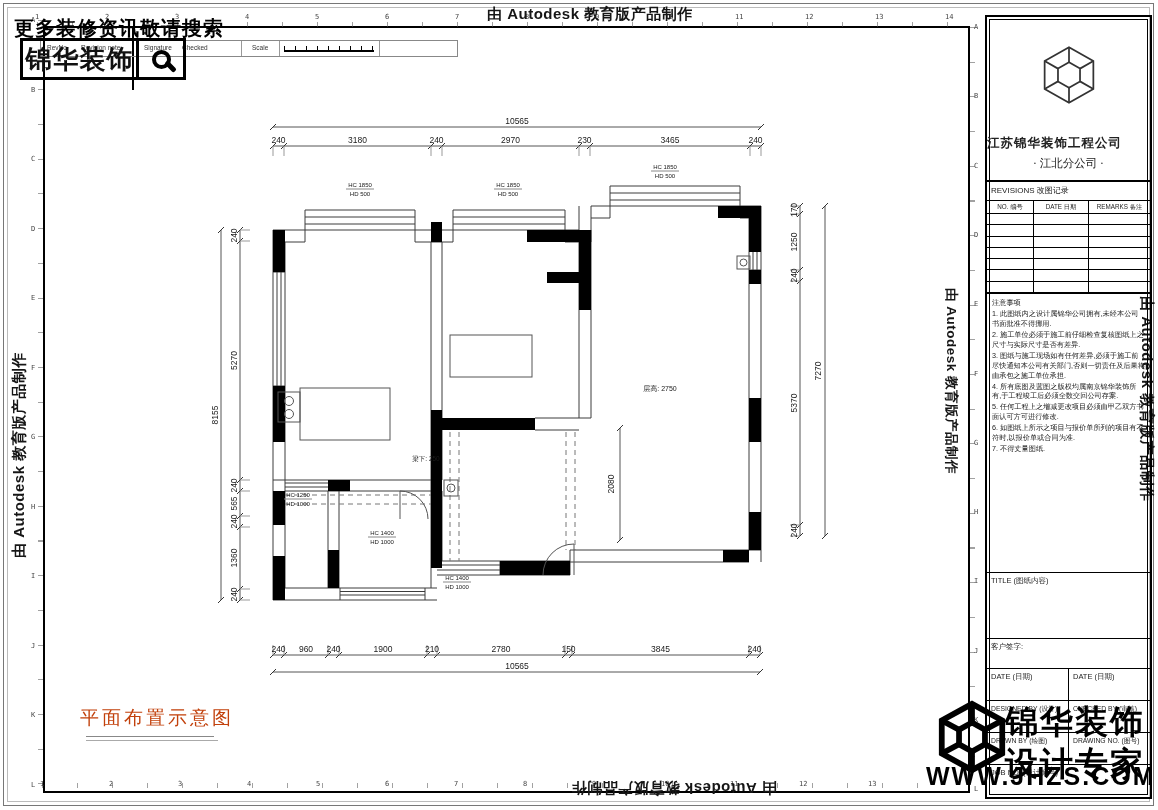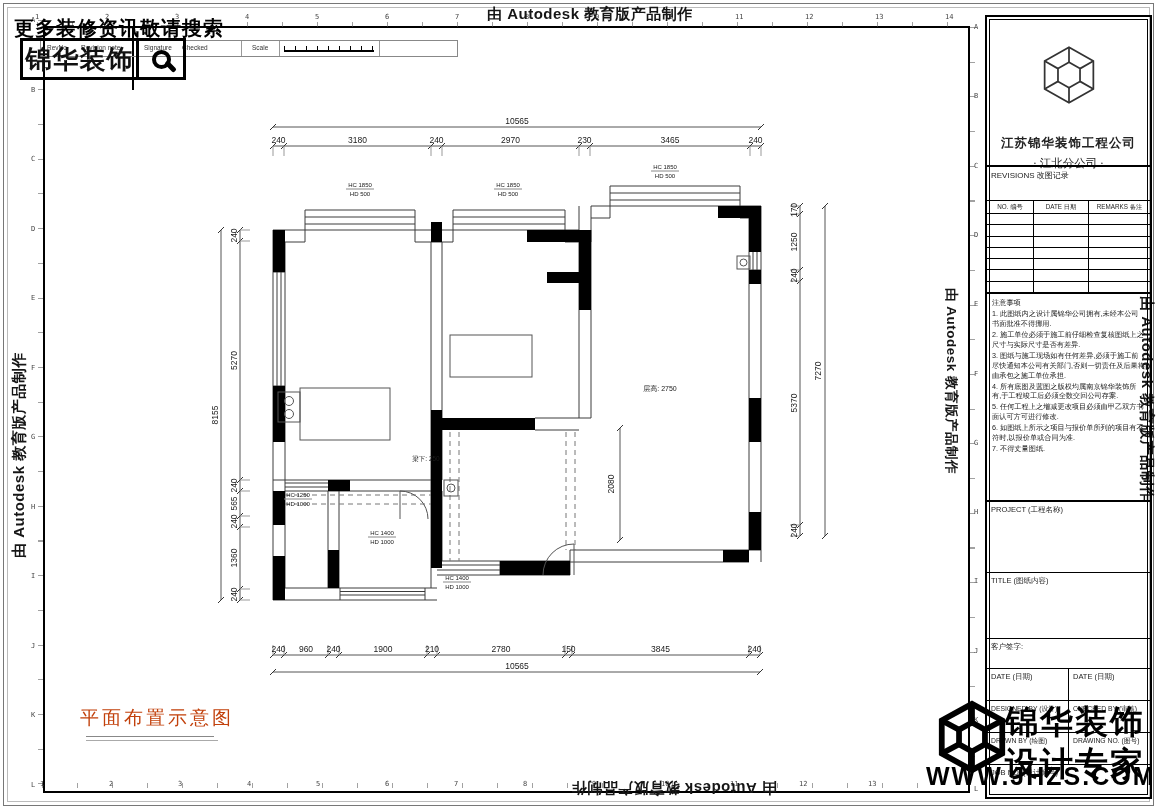--- a/index.html
+++ b/index.html
@@ -26,21 +26,21 @@
 .strip{position:absolute;left:40px;top:40px;width:418px;height:17px;border:1px solid #888}
 .strip .lbl{position:absolute;top:3px;font-size:6.5px;color:#333;white-space:nowrap}
 .strip .div{position:absolute;top:0;width:1px;height:100%;background:#999}
 .scalebar{position:absolute;left:243px;top:5px;width:90px;height:6px;border-bottom:2px solid #000;
   background:repeating-linear-gradient(90deg,#000 0 1px,transparent 1px 11px)}
 
 .tblock{position:absolute;left:985px;top:15px;width:167px;height:784px;border:2px solid #000}
 .tblock .inner{position:absolute;left:2px;top:2px;right:2px;bottom:2px;border:1px solid #000}
 .tb-cell{position:absolute;left:0;width:163px;font-size:7.5px;color:#222}
 .tb-label{position:absolute;left:4px;top:3px;font-size:7.5px;color:#222;white-space:nowrap}
-.company{position:absolute;left:0;top:118px;width:100%;text-align:center;font-size:12.5px;
+.company{position:absolute;left:0;top:118px;width:100%;font-size:12.5px;
   font-weight:bold;letter-spacing:1px;font-family:"Liberation Serif",serif}
 .branch{position:absolute;left:0;top:139px;width:100%;text-align:center;font-size:11.5px;
   font-family:"Liberation Serif",serif}
 .rev-head{display:grid;grid-template-columns:47px 55px auto;height:13px;border-top:1px solid #000}
 .rev-head>div{border-right:1px solid #000;font-size:6.3px;text-align:center;padding-top:2px}
 .rev-head>div:last-child{border-right:none}
 .rev-row{display:grid;grid-template-columns:47px 55px auto;height:11.3px;border-top:1px solid #000}
 .rev-row>div{border-right:1px solid #000}
 .rev-row>div:last-child{border-right:none}
 .notes{position:absolute;left:0;top:275px;width:163px;height:208px;border-top:2px solid #000;
@@ -383,21 +383,21 @@
       <g stroke="#333" stroke-width="3" fill="none">
         <polygon points="50,2 92,26 92,74 50,98 8,74 8,26"></polygon>
         <polygon points="50,28 69,39 69,61 50,72 31,61 31,39"></polygon>
         <path d="M50 2 L50 28 M92 26 L69 39 M92 74 L69 61 M50 98 L50 72 M8 74 L31 61 M8 26 L31 39"></path>
       </g>
     </svg>
     <div class="company">江苏锦华装饰工程公司</div>
     <div class="branch">·  江北分公司  ·</div>
   </div>
 
-  <div class="tb-cell" style="top:148px;height:20px;border-top:2px solid #000">
+  <div class="tb-cell" style="top:163px;height:20px;border-top:2px solid #000">
     <span class="tb-label" style="font-size:8px">REVISIONS 改图记录</span>
   </div>
   <div class="tb-cell rev-head" style="top:183px">
     <div>NO. 编号</div>
     <div>DATE 日期</div>
     <div>REMARKS 备注</div>
   </div>
   <div class="tb-cell" style="top:196px" id="rev-rows">
       <div class="rev-row">
         <div></div>
@@ -442,23 +442,20 @@
         <div class="nt">1. 此图纸内之设计属锦华公司拥有,未经本公司书面批准不得挪用.</div>
         <div class="nt">2. 施工单位必须于施工前仔细检查复核图纸上之尺寸与实际尺寸是否有差异.</div>
         <div class="nt">3. 图纸与施工现场如有任何差异,必须于施工前尽快通知本公司有关部门,否则一切责任及后果将由承包之施工单位承担.</div>
         <div class="nt">4. 所有底图及蓝图之版权均属南京锦华装饰所有,于工程竣工后必须全数交回公司存案.</div>
         <div class="nt">5. 任何工程上之增减更改项目必须由甲乙双方书面认可方可进行修改.</div>
         <div class="nt">6. 如图纸上所示之项目与报价单所列的项目有不符时,以报价单或合同为准.</div>
         <div class="nt">7. 不得丈量图纸.</div>
       </div>
   </div>
 
-  <div class="tb-cell" style="top:483px;height:30px;border-top:2px solid #000">
-    <span class="tb-label">PROJECT (工程名称)</span>
-  </div>
   <div class="tb-cell" style="top:555px;height:28px;border-top:1px solid #000">
     <span class="tb-label">TITLE (图纸内容)</span>
   </div>
   <div class="tb-cell" style="top:621px;height:30px;border-top:1px solid #000">
     <span class="tb-label">客户签字:</span>
   </div>
   <div class="tb-cell" style="top:651px;height:32px;border-top:1px solid #000">
     <span class="tb-label">DATE (日期)</span>
     <span class="tb-label" style="left:86px">DATE (日期)</span>
     <span class="split"></span>

